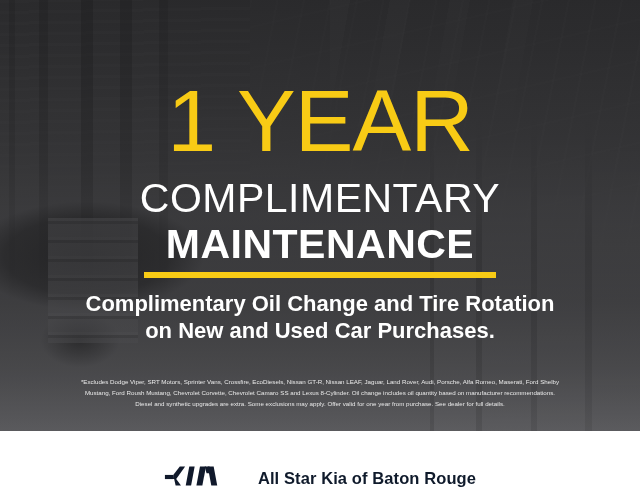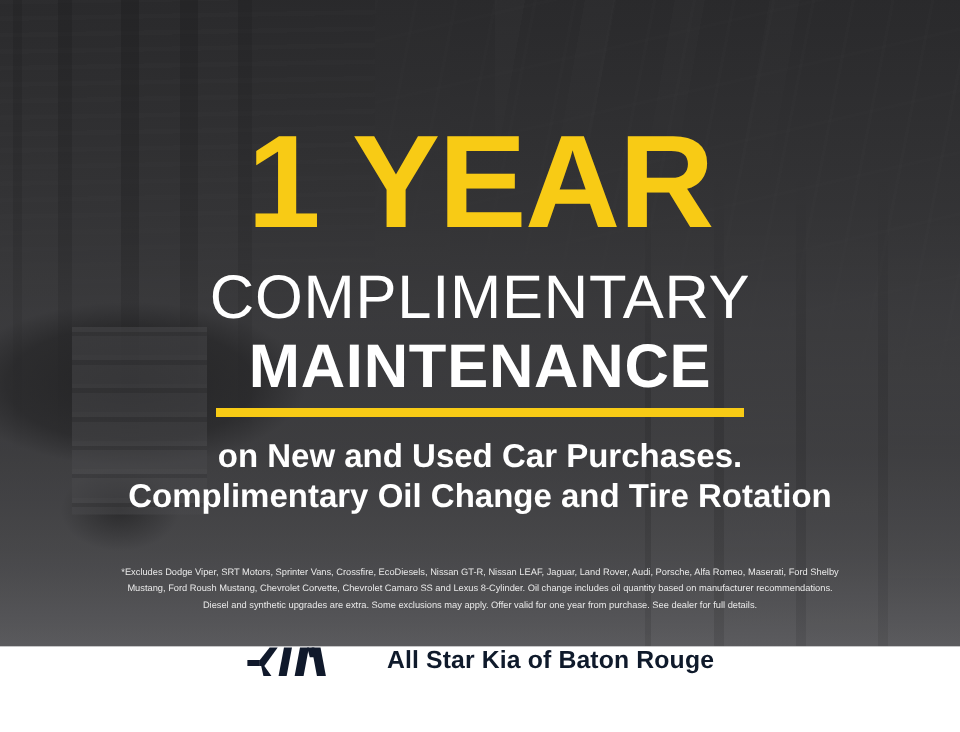--- a/index.html
+++ b/index.html
@@ -134,21 +134,21 @@
     position:absolute; inset:0;
     text-align:center;
   }
 
   .headline-year {
     position:absolute;
     left:0; right:0; top:77px;
     color:#f8cb15;
     font-size:88px;
     line-height:88px;
-    font-weight:bold;
+    font-weight:normal;
     letter-spacing:-1px;
     white-space:nowrap;
   }
   .headline-comp {
     position:absolute;
     left:0; right:0; top:178px;
     color:#ffffff;
     font-size:41px;
     line-height:41px;
     font-weight:normal;
@@ -191,21 +191,21 @@
   }
   .disclaimer .line { display:block; white-space:nowrap; }
 
   
   #footer {
     position:absolute;
     left:0; top:431px;
     width:640px; height:57px;
     background:#ffffff;
     display:flex;
-    align-items:flex-start;
+    align-items:flex-end;
     justify-content:center;
     gap:22px;
   }
   #kia-logo { display:block; }
   .dealer-name {
     color:#0f1a2b;
     font-size:16.5px;
     font-weight:bold;
     letter-spacing:0.1px;
     white-space:nowrap;
@@ -233,22 +233,22 @@
 
     <div class="headline-year">1 YEAR</div>
 
     <div class="headline-comp">COMPLIMENTARY</div>
 
     <div class="headline-maint">MAINTENANCE</div>
 
     <div class="divider"></div>
 
     <div class="subhead">
+      <span class="line">Complimentary Oil Change and Tire Rotation</span>
       <span class="line">on New and Used Car Purchases.</span>
-      <span class="line">Complimentary Oil Change and Tire Rotation</span>
     </div>
 
     <div class="disclaimer">
       <span class="line">*Excludes Dodge Viper, SRT Motors, Sprinter Vans, Crossfire, EcoDiesels, Nissan GT-R, Nissan LEAF, Jaguar, Land Rover, Audi, Porsche, Alfa Romeo, Maserati, Ford Shelby</span>
       <span class="line">Mustang, Ford Roush Mustang, Chevrolet Corvette, Chevrolet Camaro SS and Lexus 8-Cylinder. Oil change includes oil quantity based on manufacturer recommendations.</span>
       <span class="line">Diesel and synthetic upgrades are extra. Some exclusions may apply. Offer valid for one year from purchase. See dealer for full details.</span>
     </div>
 
   </div>
 

